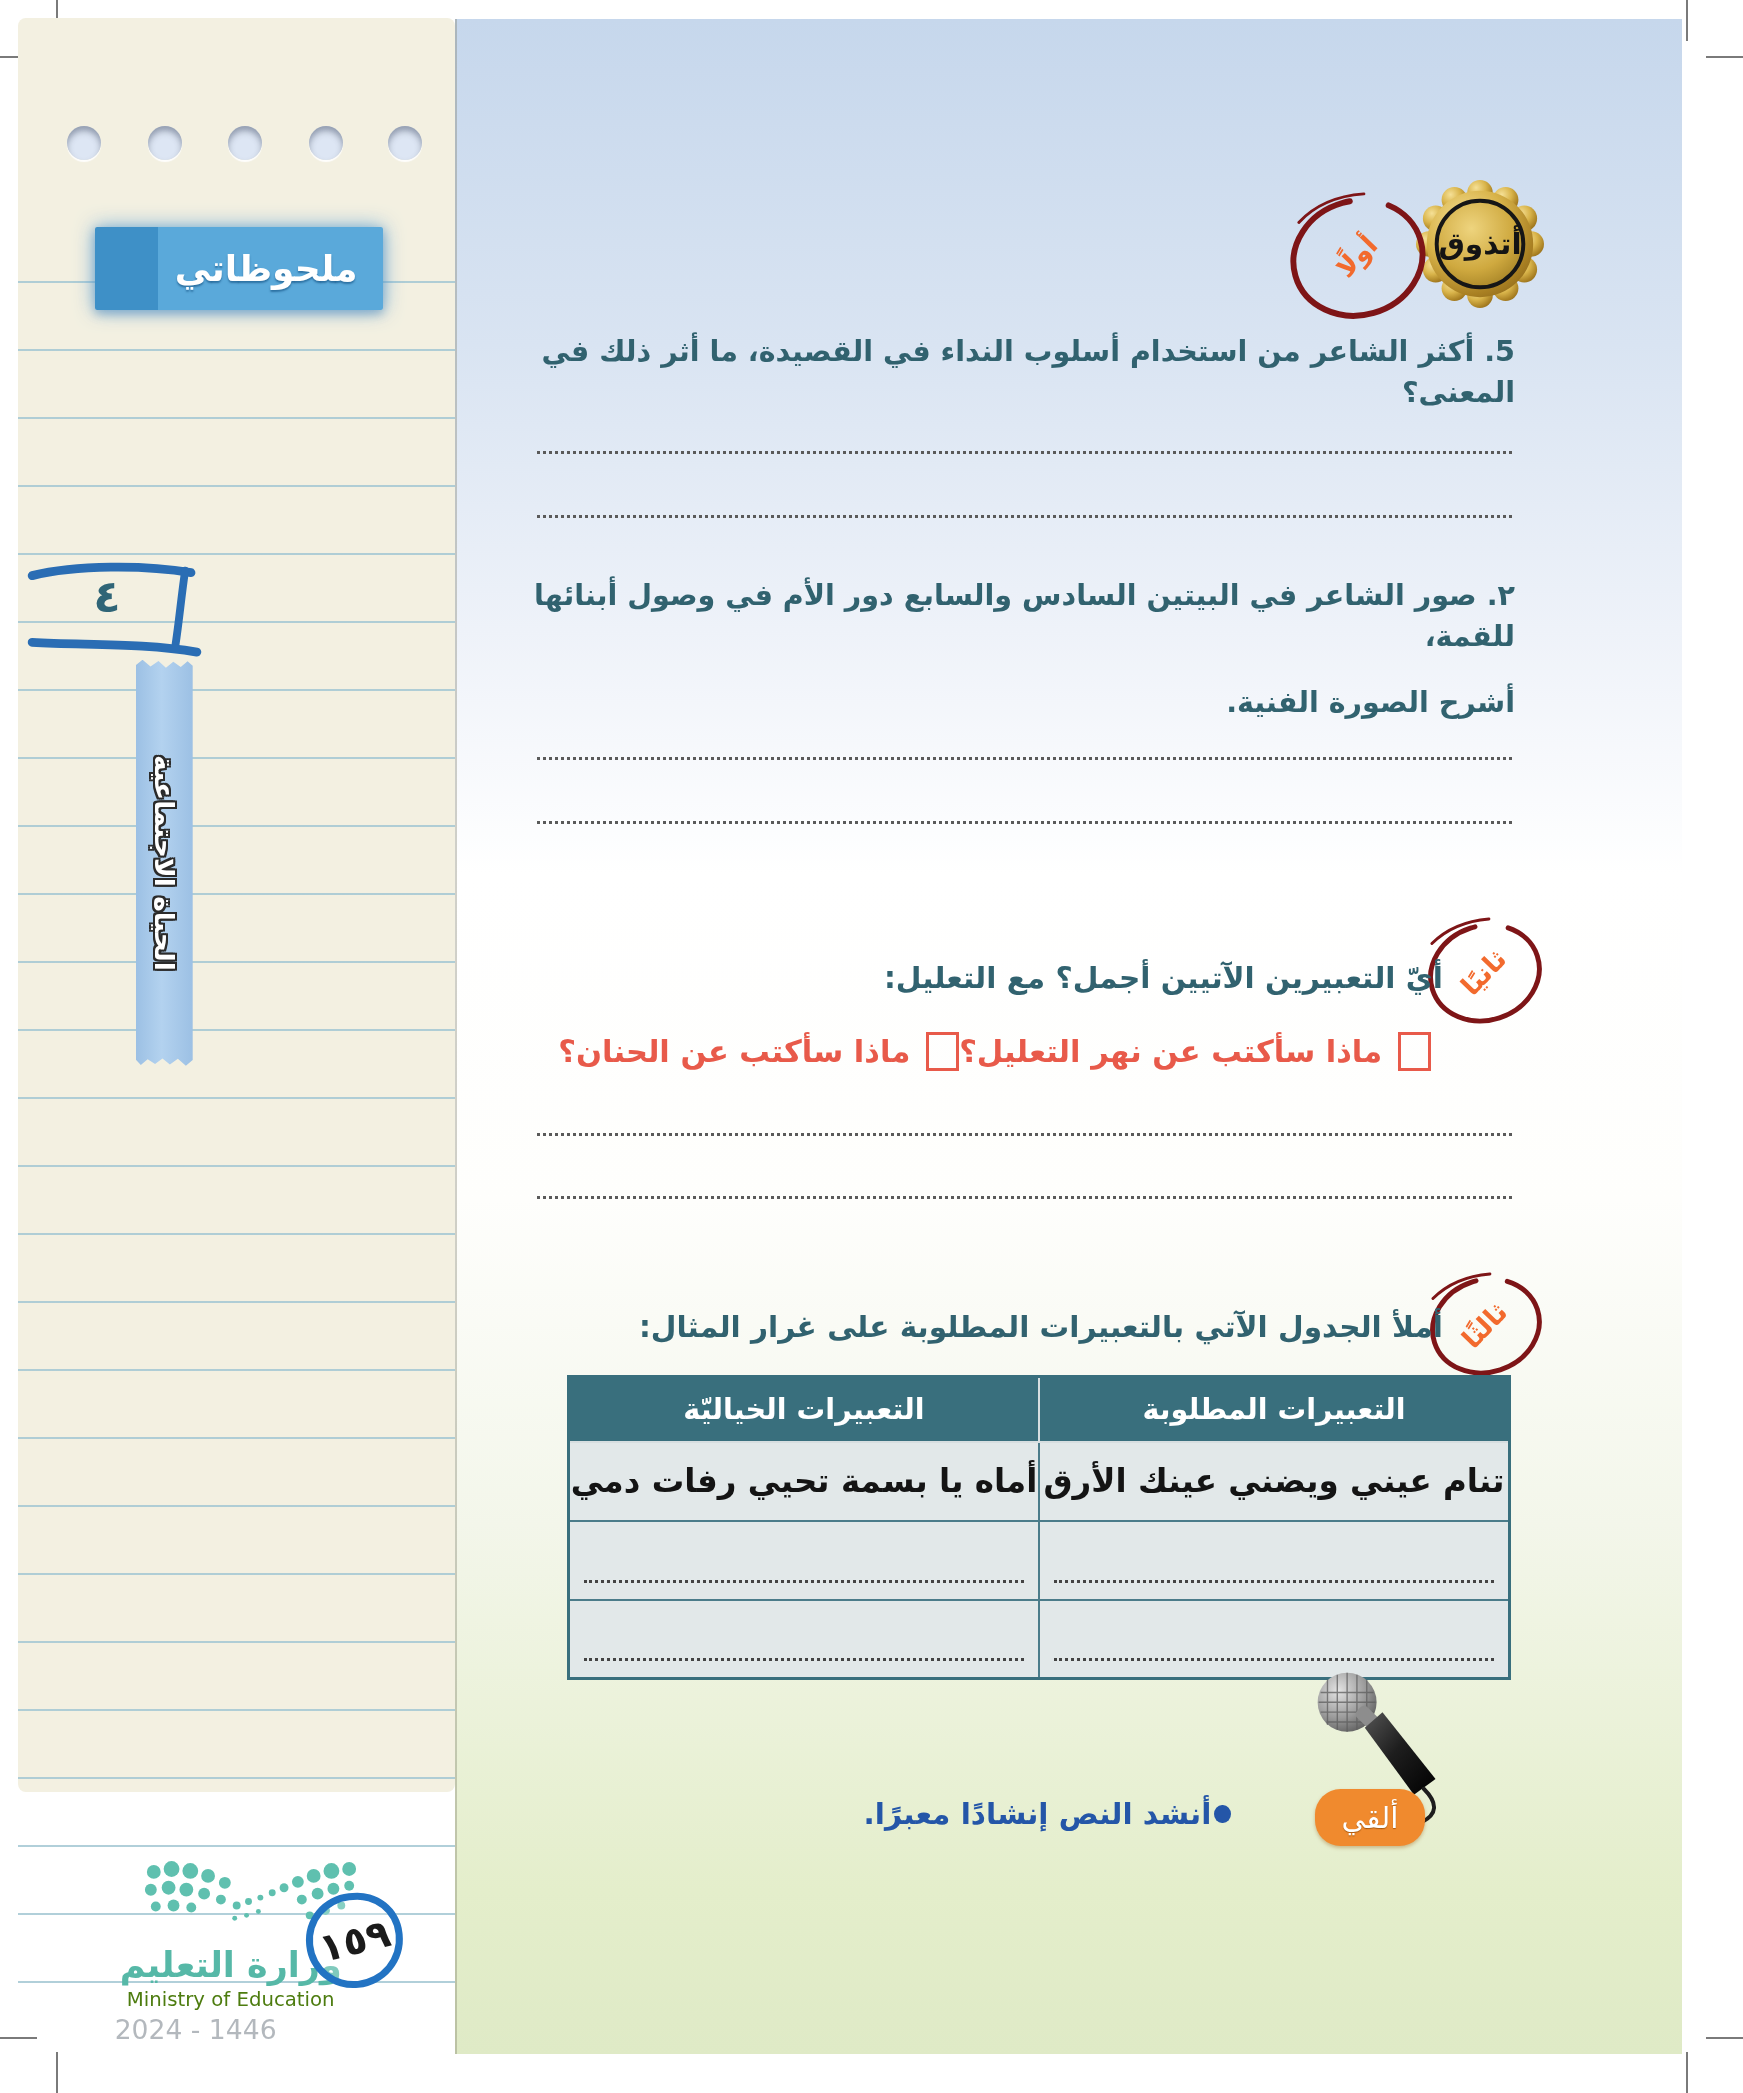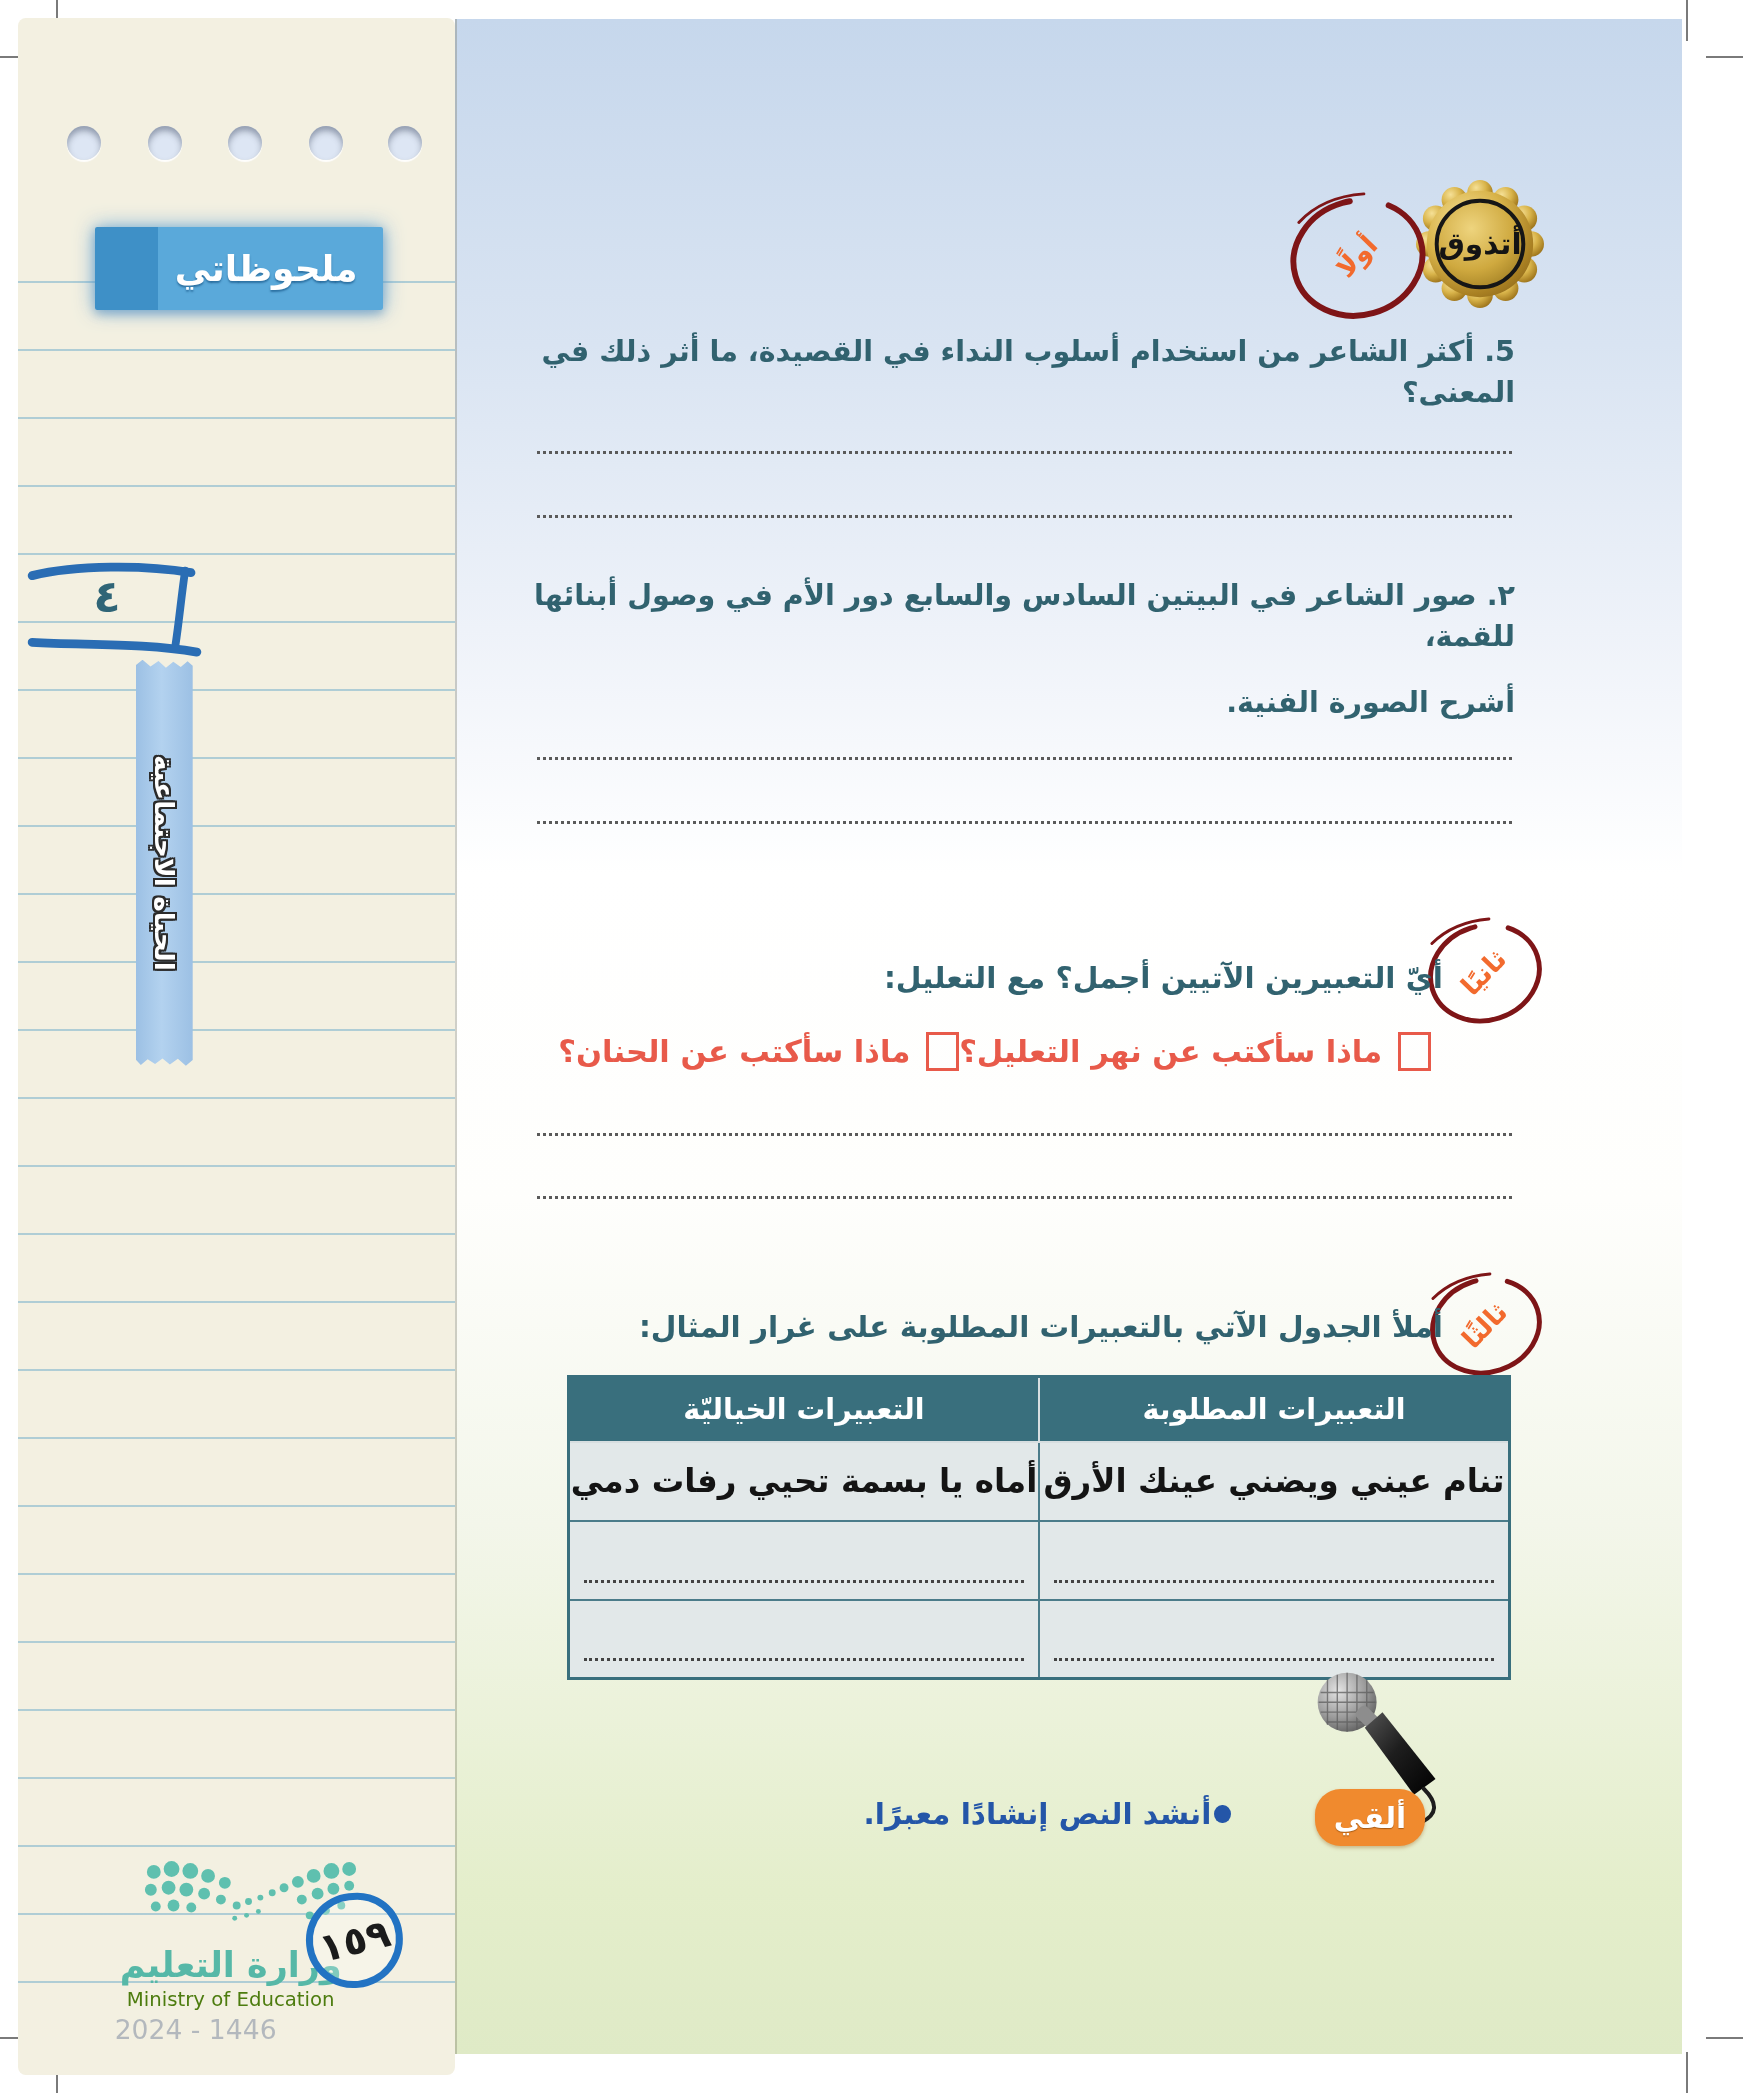--- a/index.html
+++ b/index.html
@@ -7,21 +7,21 @@
   body {
     position:relative; background:#ffffff; overflow:hidden;
     font-family:"DejaVu Sans", sans-serif;
   }
 
   
   .crop { position:absolute; background:#7a7a7a; }
 
   
   .notebook {
-    position:absolute; left:17.7px; top:17.7px; width:437px; height:2057px;
+    position:absolute; left:17.7px; top:17.7px; width:437px; height:1774px;
     background:#f3f0e1; border-radius:7.9px;
   }
   .ruled-lines {
     position:absolute; left:0; top:263px; width:437px; height:1729px;
     background:repeating-linear-gradient(to bottom,#a3c7d3 0 2px, transparent 2px 68px);
     opacity:.85;
   }
   .hole {
     position:absolute; top:108px; width:34px; height:34px; border-radius:50%;
     background:radial-gradient(circle at 50% 62%, #dde6f4 0 55%, #c3d2e8 100%);
@@ -131,21 +131,21 @@
     border-bottom:3px dotted #444;
   }
 
   .mic { position:absolute; left:1298px; top:1659px; width:167px; height:177px; }
   .recite-badge {
     position:absolute; left:1315px; top:1789px; width:110px; height:57px;
     background:#f08a2e; border-radius:25.6px;
     display:flex; align-items:center; justify-content:center;
     box-shadow:0 2px 3.9px rgba(150,80,0,.35);
   }
-  .recite-badge span { color:#fff; font-size:29.6px; font-weight:bold; text-shadow:0 1px 1px rgba(120,60,0,.6); }
+  .recite-badge span { color:#fff; font-size:29.6px; font-weight:normal; text-shadow:0 1px 1px rgba(120,60,0,.6); }
   .recite-row {
     position:absolute; left:837px; top:1797px; width:394px;
     display:flex; direction:rtl; align-items:center; gap:3px; justify-content:flex-start;
   }
   .recite-row .bullet { width:16.7px; height:18.7px; border-radius:50%; background:#2456a8; flex:0 0 auto; }
   .recite-row .txt { color:#2456a8; font-size:29.6px; font-weight:bold; white-space:nowrap; }
 </style>
 </head>
 <body>
 

